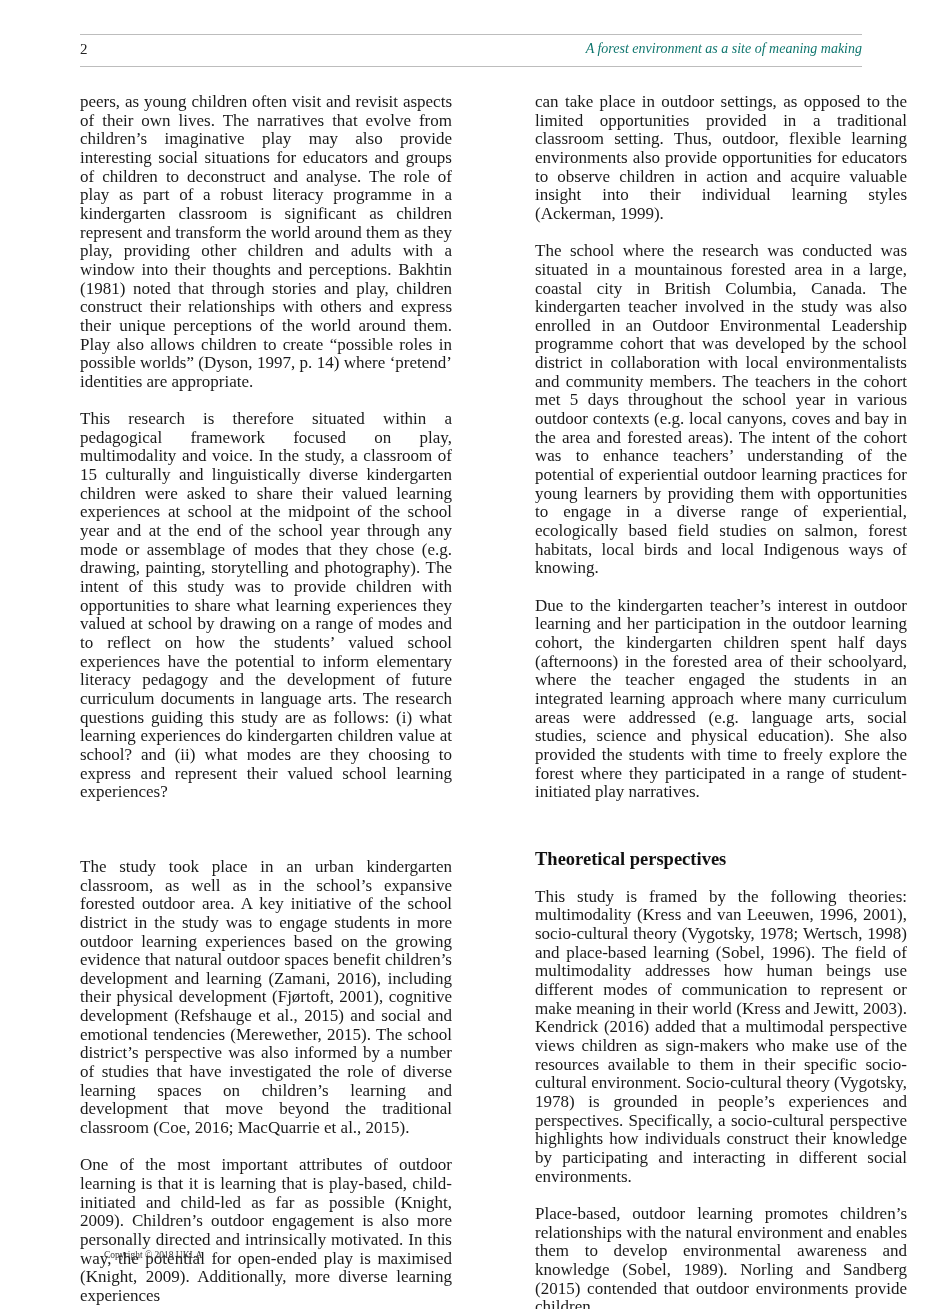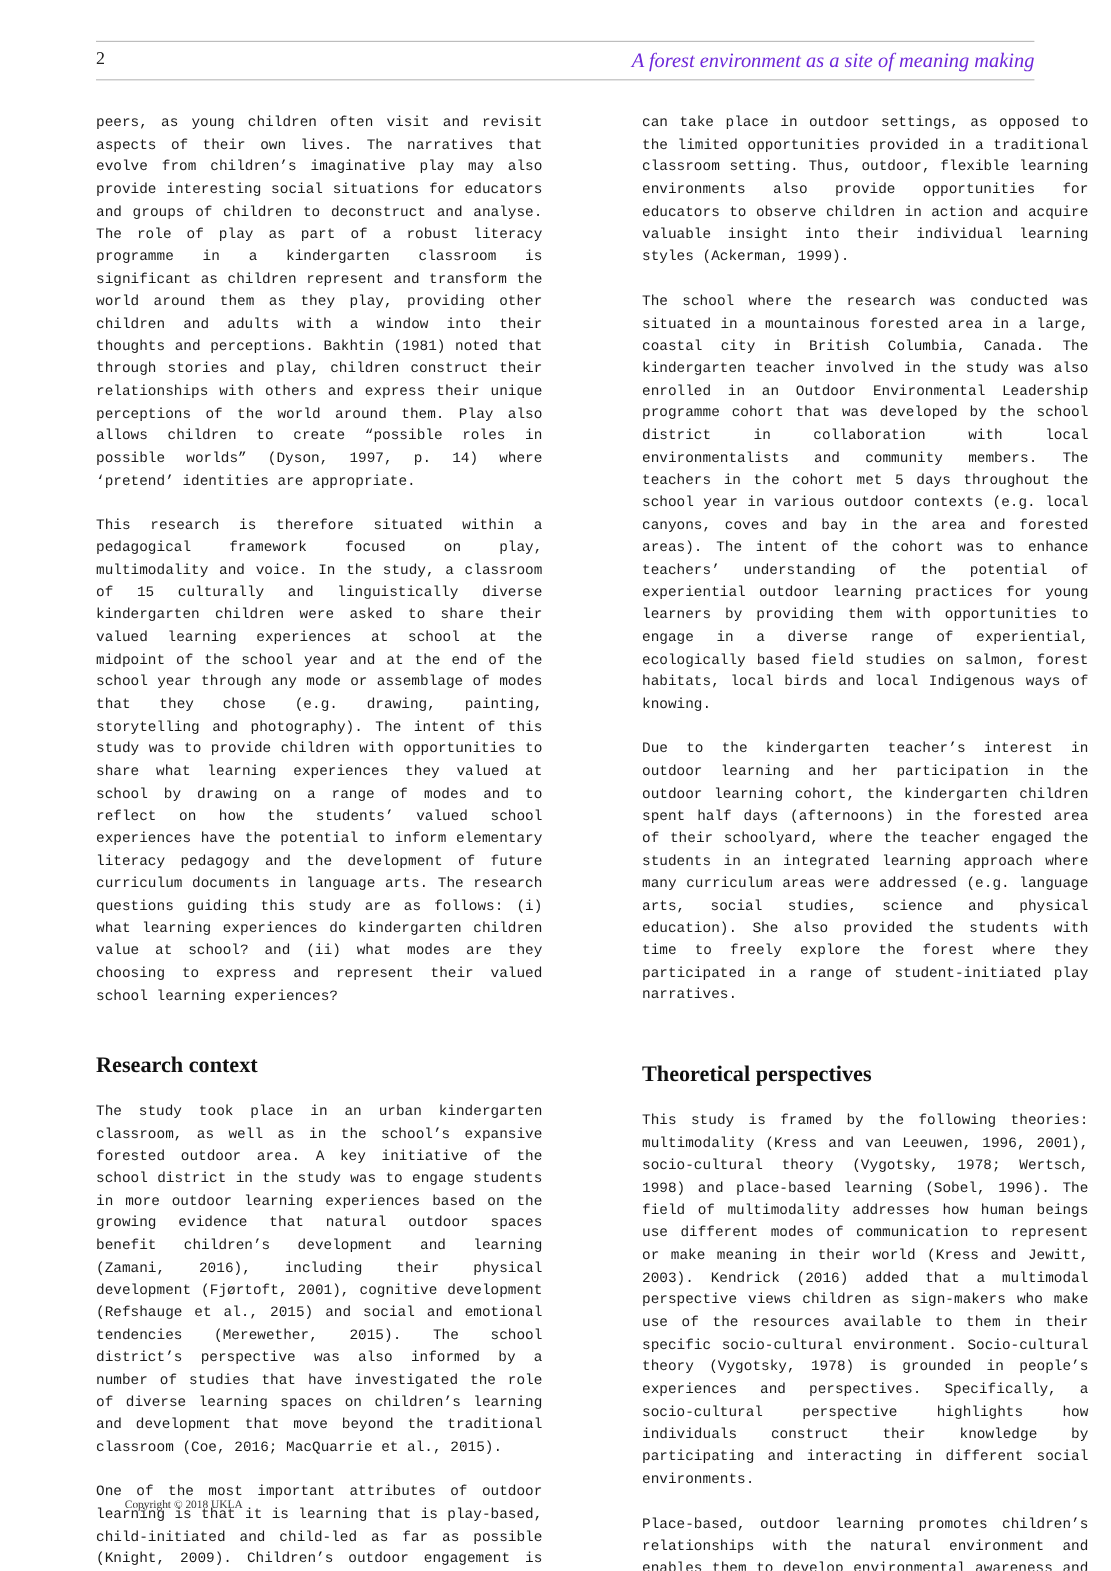--- a/index.html
+++ b/index.html
@@ -10,29 +10,29 @@
   }
   .rule { position: absolute; left: 80px; width: 782px; height: 0; border-top: 1px solid #bdbdbd; }
   .rule.top { top: 34px; }
   .rule.bottom { top: 66px; }
   .page-num {
     position: absolute; left: 80px; top: 41px;
     font-family: "Liberation Serif", serif; font-size: 15px; color: #222;
   }
   .running-title {
     position: absolute; right: 64px; top: 41px;
-    font-family: "Liberation Serif", serif; font-size: 17px; font-style: italic; color: #6d28d9;
+    font-family: "Liberation Serif", serif; font-size: 14px; font-style: italic; color: #0f766e;
   }
   .col { position: absolute; top: 93px; width: 372px; }
   .col.left { left: 80px; }
   .col.right { left: 490px; margin-left: 45px; }
   p.para {
     margin: 0;
-    font-family: Liberation Mono, monospace;
-    font-size: 12px; line-height: 18.65px;
+    font-family: Liberation Serif, serif;
+    font-size: 17px; line-height: 18.65px;
     text-align: justify; hyphens: auto; color: #1a1a1a;
   }
   .gap { height: 18.6px; }
   h2.section {
     margin: 0;
     font-family: "Liberation Serif", serif;
     font-weight: bold; font-size: 18.5px; line-height: 22px; color: #111;
   }
   .footer {
     position: absolute; left: 80px; top: 1250px;
@@ -45,21 +45,20 @@
 <div class="rule top"></div>
 <div class="page-num">2</div>
 <div class="running-title">A forest environment as a site of meaning making</div>
 <div class="rule bottom"></div>
 
 <div class="col left">
   <p class="para">peers, as young children often visit and revisit aspects of their own lives. The narratives that evolve from children’s imaginative play may also provide interesting social situations for educators and groups of children to deconstruct and analyse. The role of play as part of a robust literacy programme in a kindergarten classroom is significant as children represent and transform the world around them as they play, providing other children and adults with a window into their thoughts and perceptions. Bakhtin (1981) noted that through stories and play, children construct their relationships with others and express their unique perceptions of the world around them. Play also allows children to create “possible roles in possible worlds” (Dyson, 1997, p. 14) where ‘pretend’ identities are appropriate.</p>
   <div class="gap"></div>
   <p class="para">This research is therefore situated within a pedagogical framework focused on play, multimodality and voice. In the study, a classroom of 15 culturally and linguistically diverse kindergarten children were asked to share their valued learning experiences at school at the midpoint of the school year and at the end of the school year through any mode or assemblage of modes that they chose (e.g. drawing, painting, storytelling and photography). The intent of this study was to provide children with opportunities to share what learning experiences they valued at school by drawing on a range of modes and to reflect on how the students’ valued school experiences have the potential to inform elementary literacy pedagogy and the development of future curriculum documents in language arts. The research questions guiding this study are as follows: (i) what learning experiences do kindergarten children value at school? and (ii) what modes are they choosing to express and represent their valued school learning experiences?</p>
   <div style="height:38px"></div>
-  <h2 class="section">Research context</h2>
   <div style="height:18px"></div>
   <p class="para">The study took place in an urban kindergarten classroom, as well as in the school’s expansive forested outdoor area. A key initiative of the school district in the study was to engage students in more outdoor learning experiences based on the growing evidence that natural outdoor spaces benefit children’s development and learning (Zamani, 2016), including their physical development (Fjørtoft, 2001), cognitive development (Refshauge et al., 2015) and social and emotional tendencies (Merewether, 2015). The school district’s perspective was also informed by a number of studies that have investigated the role of diverse learning spaces on children’s learning and development that move beyond the traditional classroom (Coe, 2016; MacQuarrie et al., 2015).</p>
   <div class="gap"></div>
   <p class="para">One of the most important attributes of outdoor learning is that it is learning that is play-based, child-initiated and child-led as far as possible (Knight, 2009). Children’s outdoor engagement is also more personally directed and intrinsically motivated. In this way, the potential for open-ended play is maximised (Knight, 2009). Additionally, more diverse learning experiences</p>
 </div>
 
 <div class="col right">
   <p class="para">can take place in outdoor settings, as opposed to the limited opportunities provided in a traditional classroom setting. Thus, outdoor, flexible learning environments also provide opportunities for educators to observe children in action and acquire valuable insight into their individual learning styles (Ackerman, 1999).</p>
   <div class="gap"></div>
   <p class="para">The school where the research was conducted was situated in a mountainous forested area in a large, coastal city in British Columbia, Canada. The kindergarten teacher involved in the study was also enrolled in an Outdoor Environmental Leadership programme cohort that was developed by the school district in collaboration with local environmentalists and community members. The teachers in the cohort met 5 days throughout the school year in various outdoor contexts (e.g. local canyons, coves and bay in the area and forested areas). The intent of the cohort was to enhance teachers’ understanding of the potential of experiential outdoor learning practices for young learners by providing them with opportunities to engage in a diverse range of experiential, ecologically based field studies on salmon, forest habitats, local birds and local Indigenous ways of knowing.</p>

